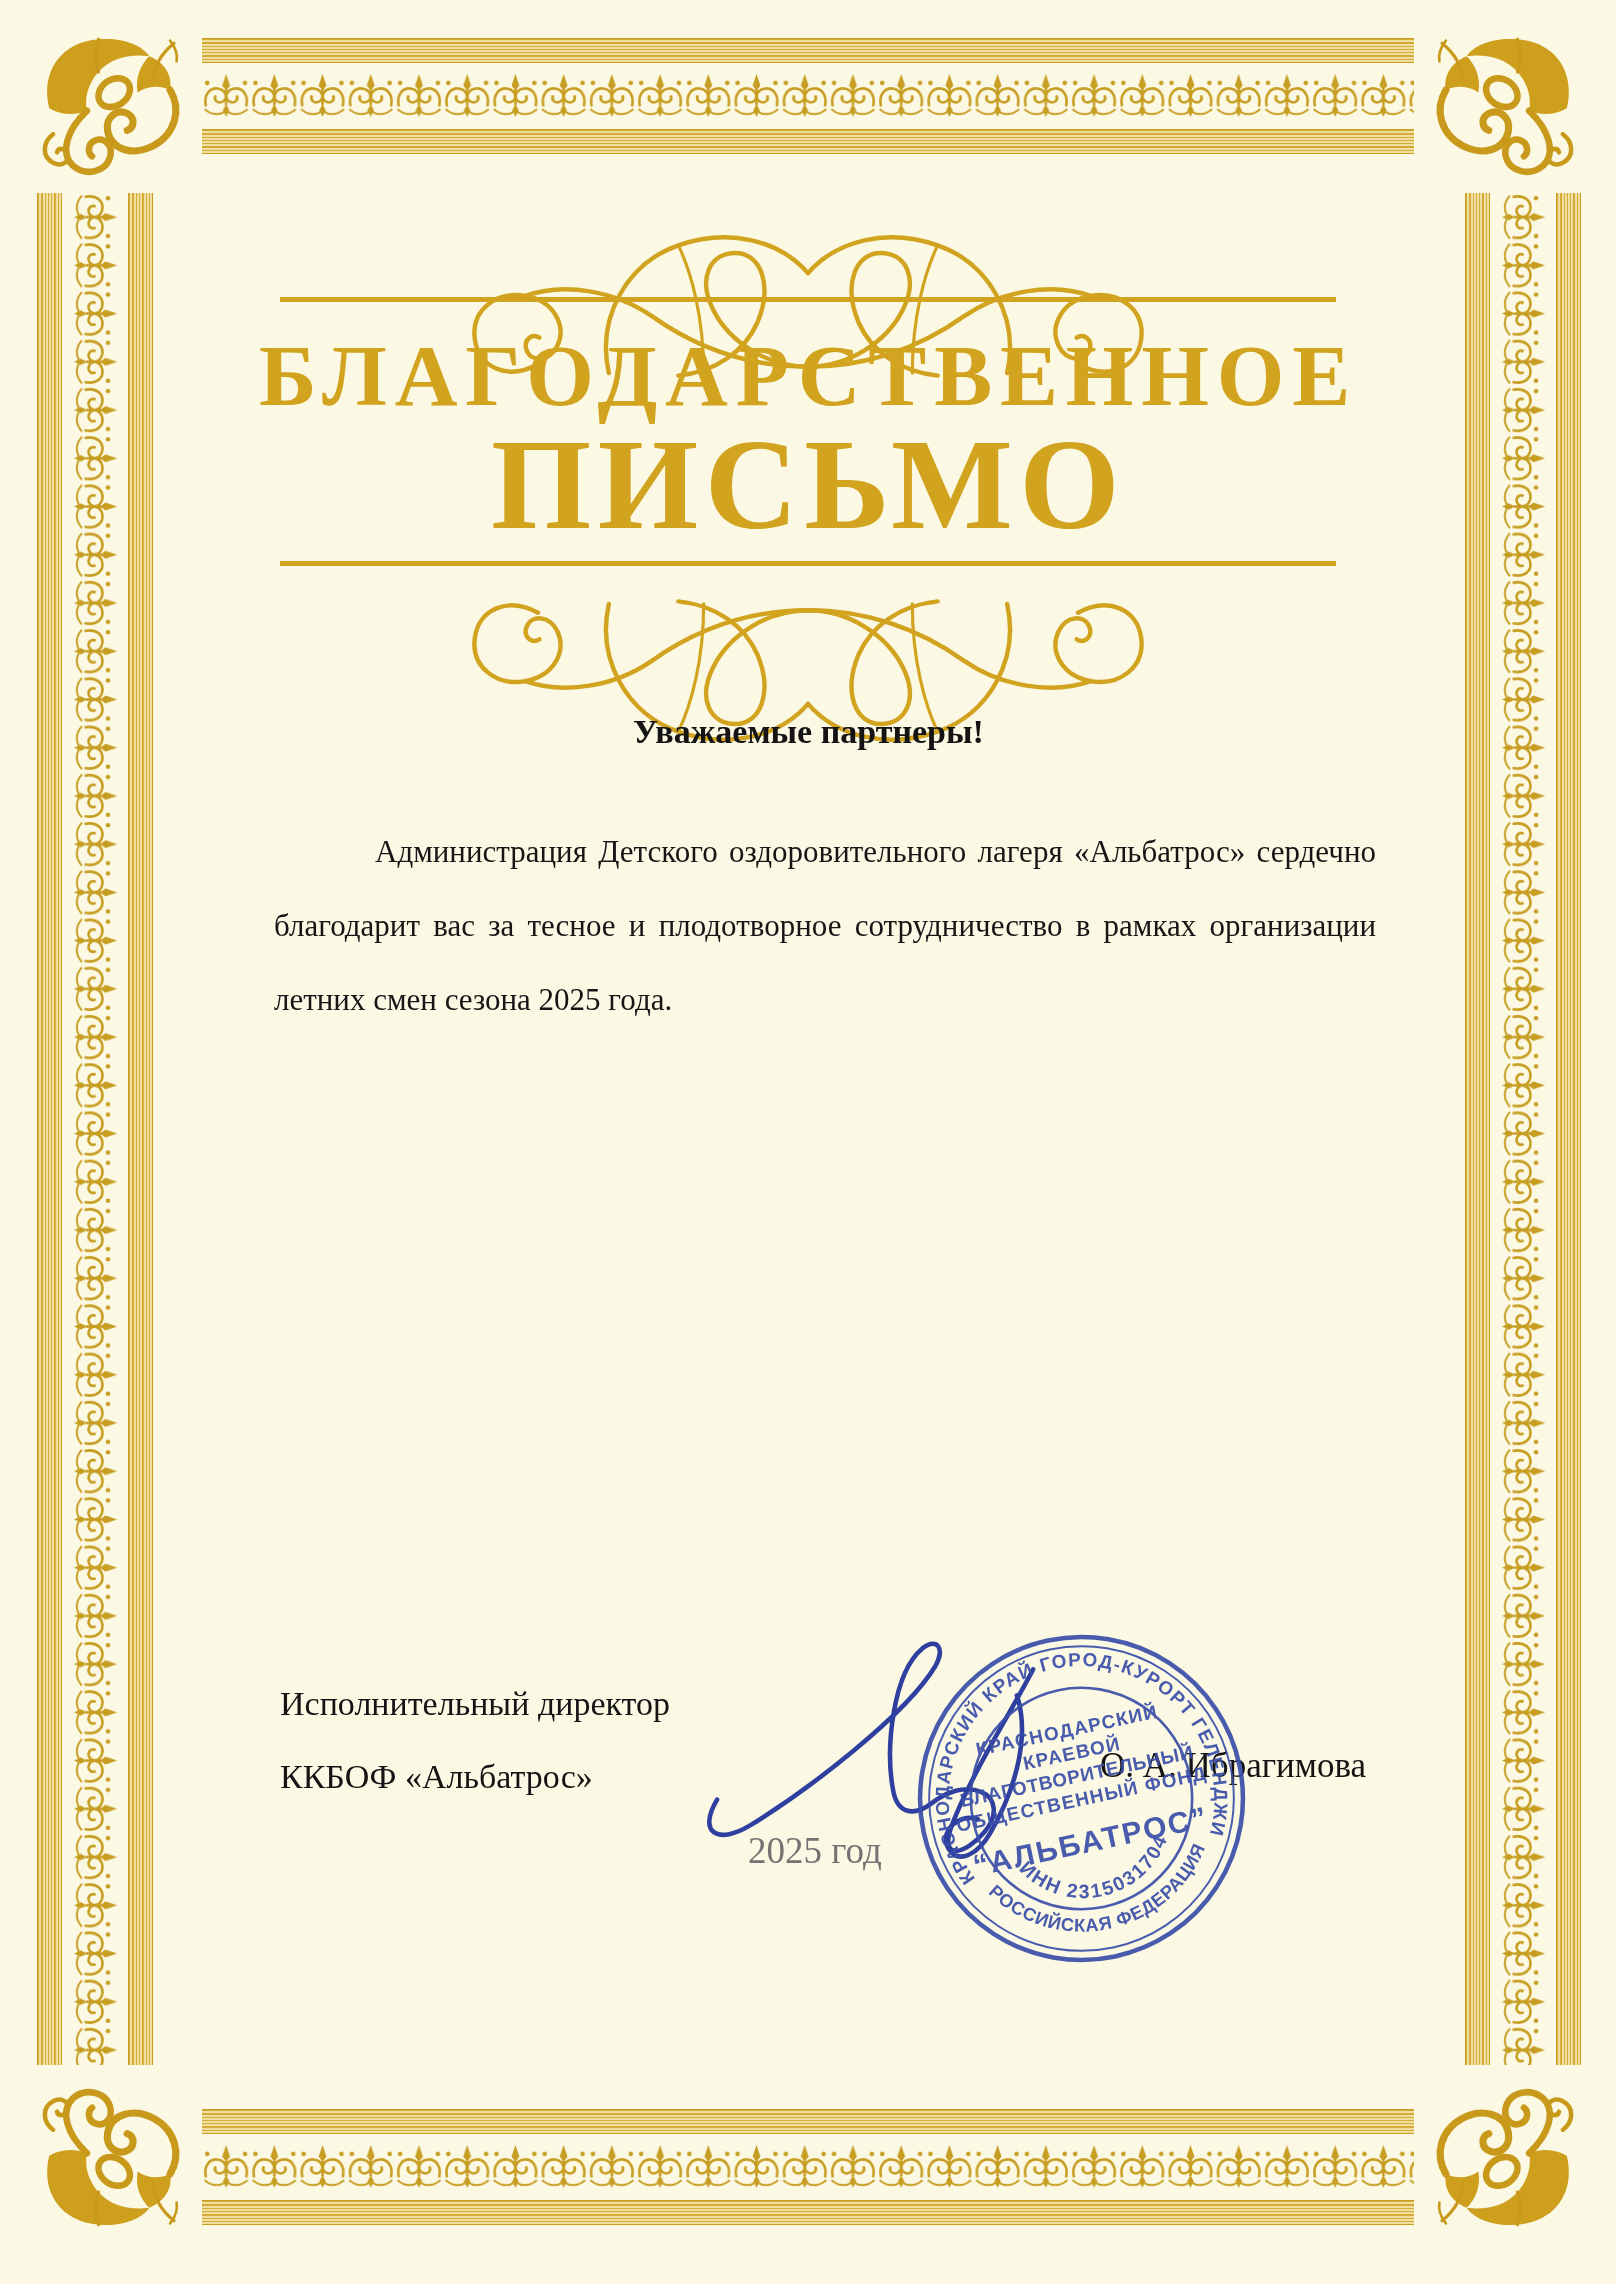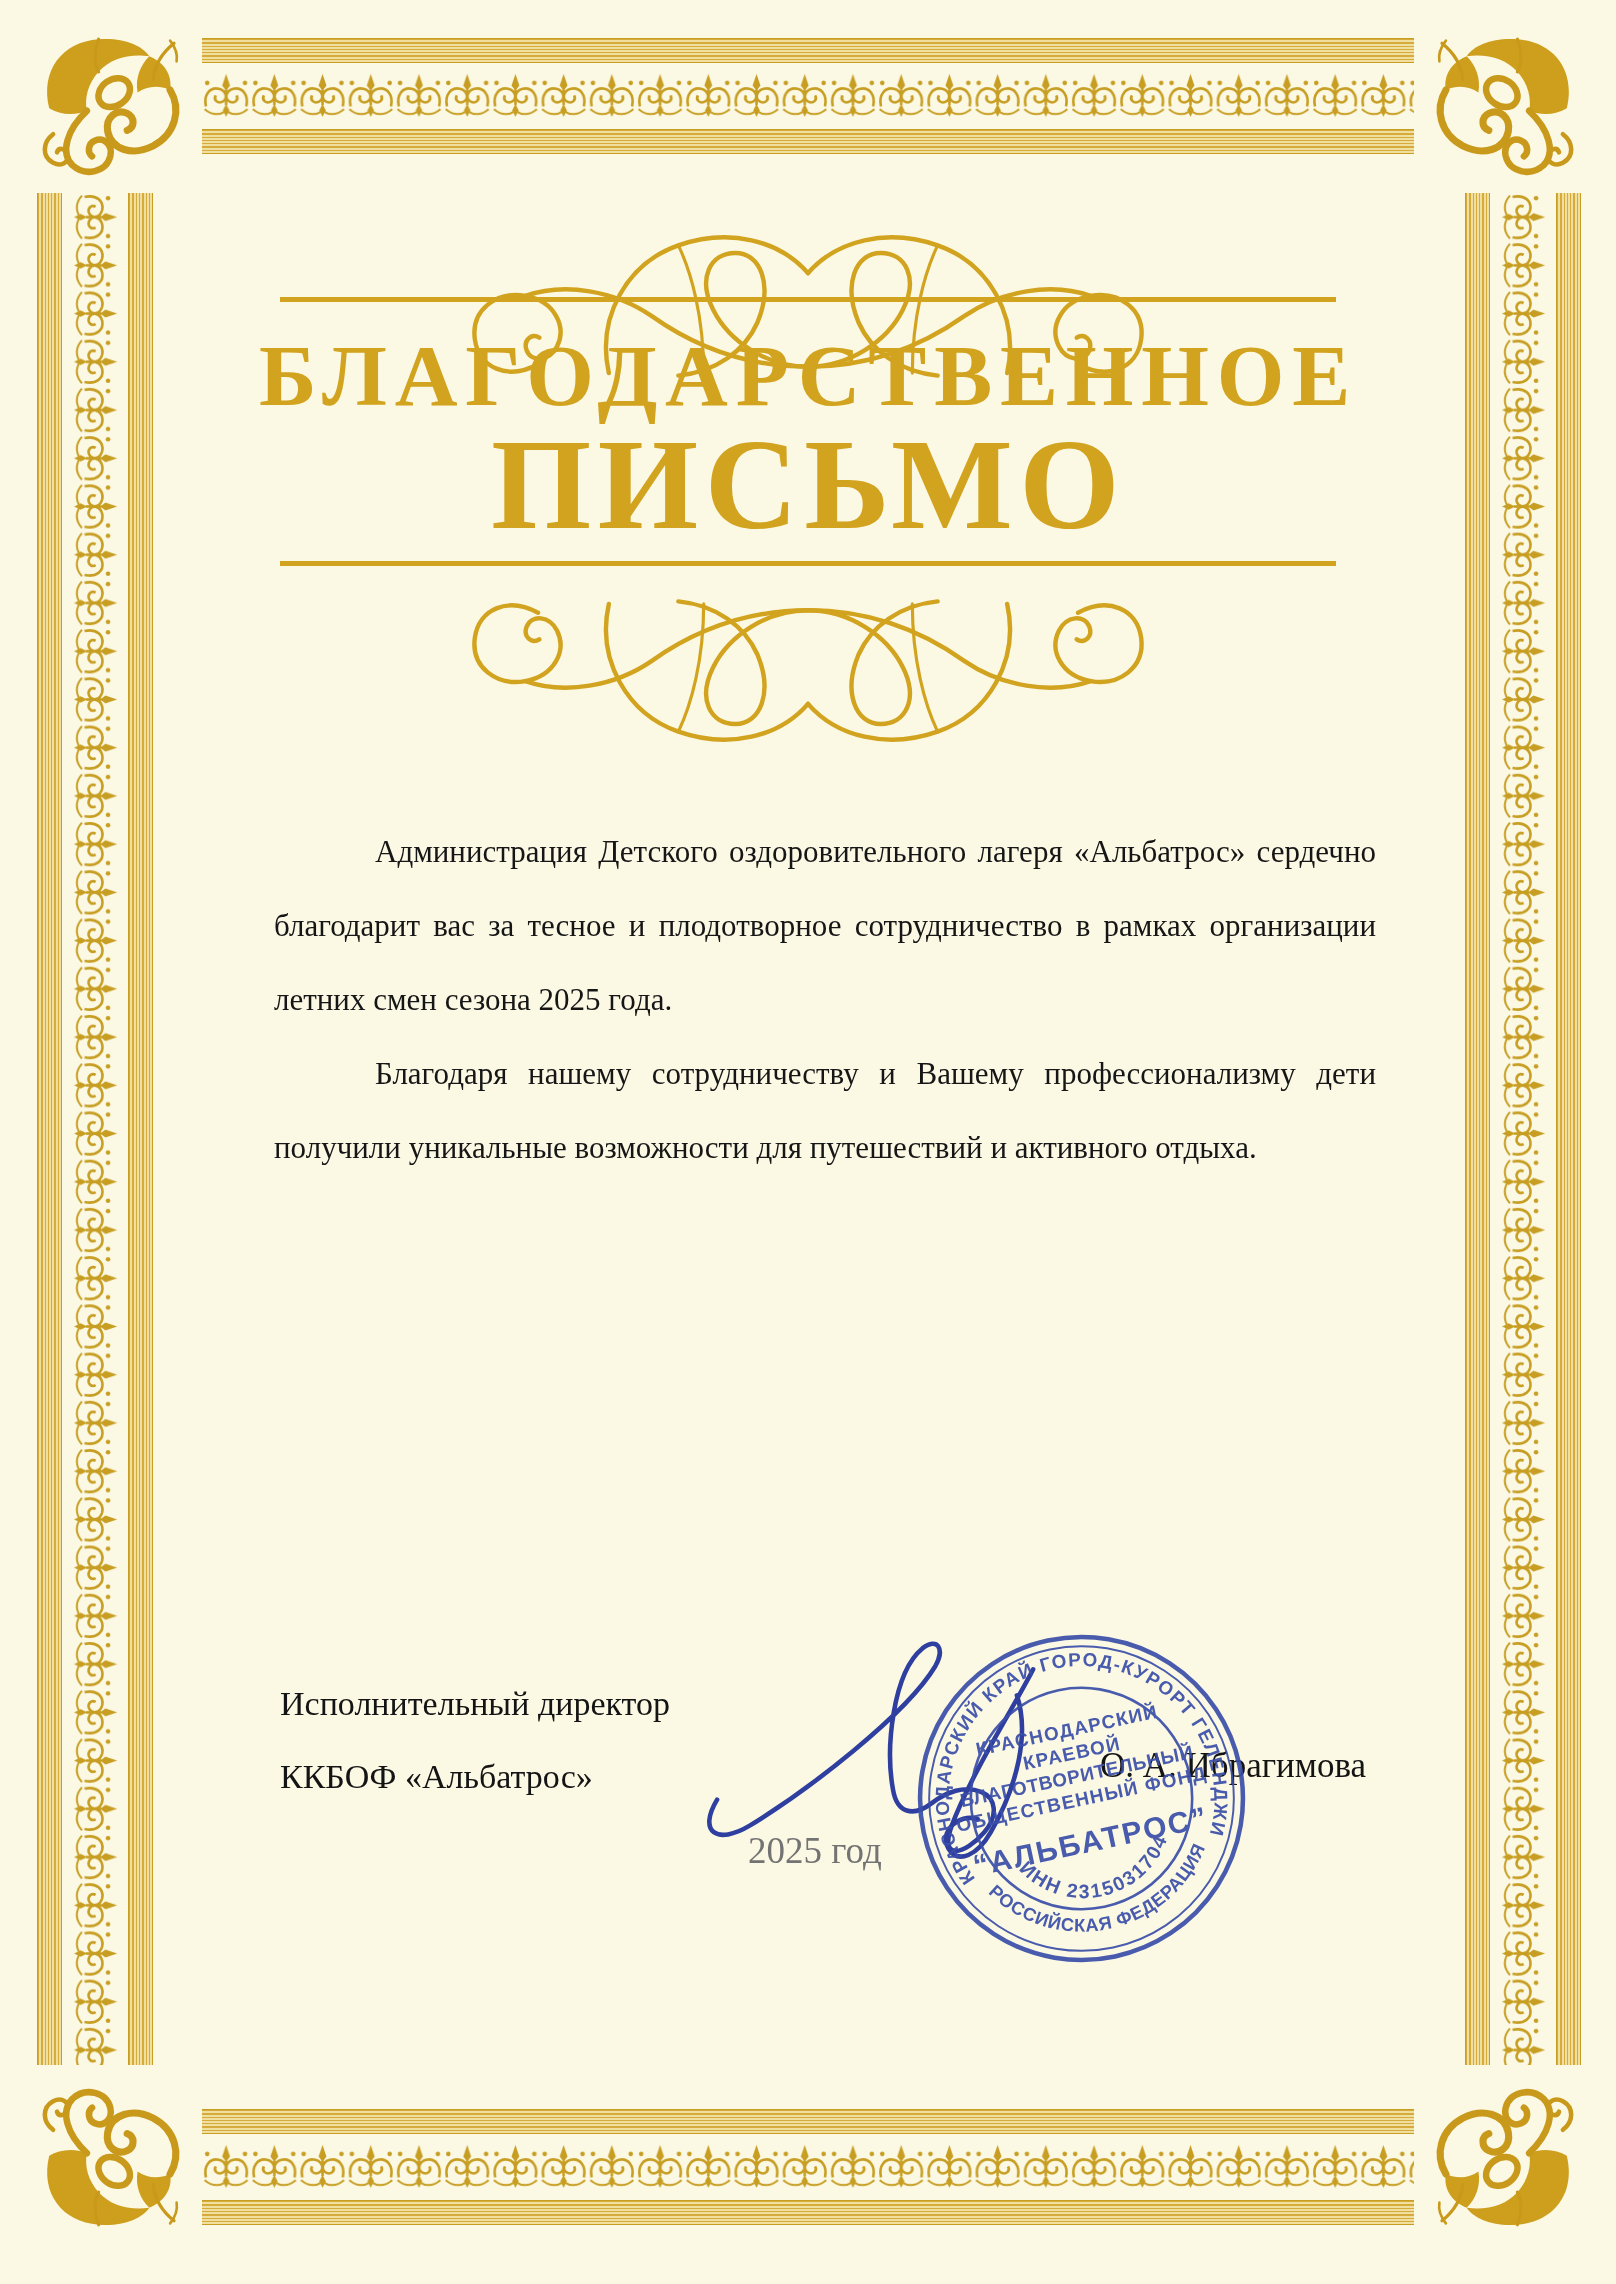--- a/index.html
+++ b/index.html
@@ -145,24 +145,24 @@
     </svg>
 
   <div class="abs rule" style="left:280px;top:561px;width:1056px"></div>
   <svg class="abs" style="left:453px;top:566px" width="710" height="196" viewBox="0 0 1090 310">
       <use href="#flr" transform="translate(0,310) scale(1,-1)"></use>
     </svg>
 
   <div class="abs title-line" style="top:325px;font-size:87px;letter-spacing:7.8px">БЛАГОДАРСТВЕННОЕ</div>
   <div class="abs title-line" style="top:411px;font-size:129px;letter-spacing:6.5px">ПИСЬМО</div>
 
+  <div class="abs greeting" style="top:713px">Уважаемые партнеры!</div>
 
   <div class="abs body-text" style="left:274px;top:815px">
     <p>Администрация Детского оздоровительного лагеря «Альбатрос» сердечно благодарит вас за тесное и плодотворное сотрудничество в рамках организации летних смен сезона 2025 года.</p>
-    <p>Благодаря нашему сотрудничеству и Вашему профессионализму дети получили уникальные возможности для путешествий и активного отдыха.</p>
   </div>
 
   <div class="abs sig" style="left:264px;top:1685px">Исполнительный директор</div>
   <div class="abs sig" style="left:264px;top:1758px">ККБОФ «Альбатрос»</div>
   <div class="abs name" style="left:1100px;top:1746px">О. А. Ибрагимова</div>
   <div class="abs year" style="left:748px;top:1829px">2025 год</div>
 
   <svg class="abs" style="left:678px;top:1617px" width="391" height="287" viewBox="0 0 600 440">
     <g stroke="#2E3F9F" stroke-width="7" fill="none" stroke-linecap="round">
       <path d="M 60,280 C 30,330 60,350 110,320 C 200,265 350,150 395,75 C 410,48 398,30 375,48 C 330,85 318,200 330,265 C 336,300 360,308 390,285 C 412,268 440,258 465,268 C 488,277 492,305 470,330 C 440,365 400,375 420,320 C 450,240 520,130 545,80"></path>

